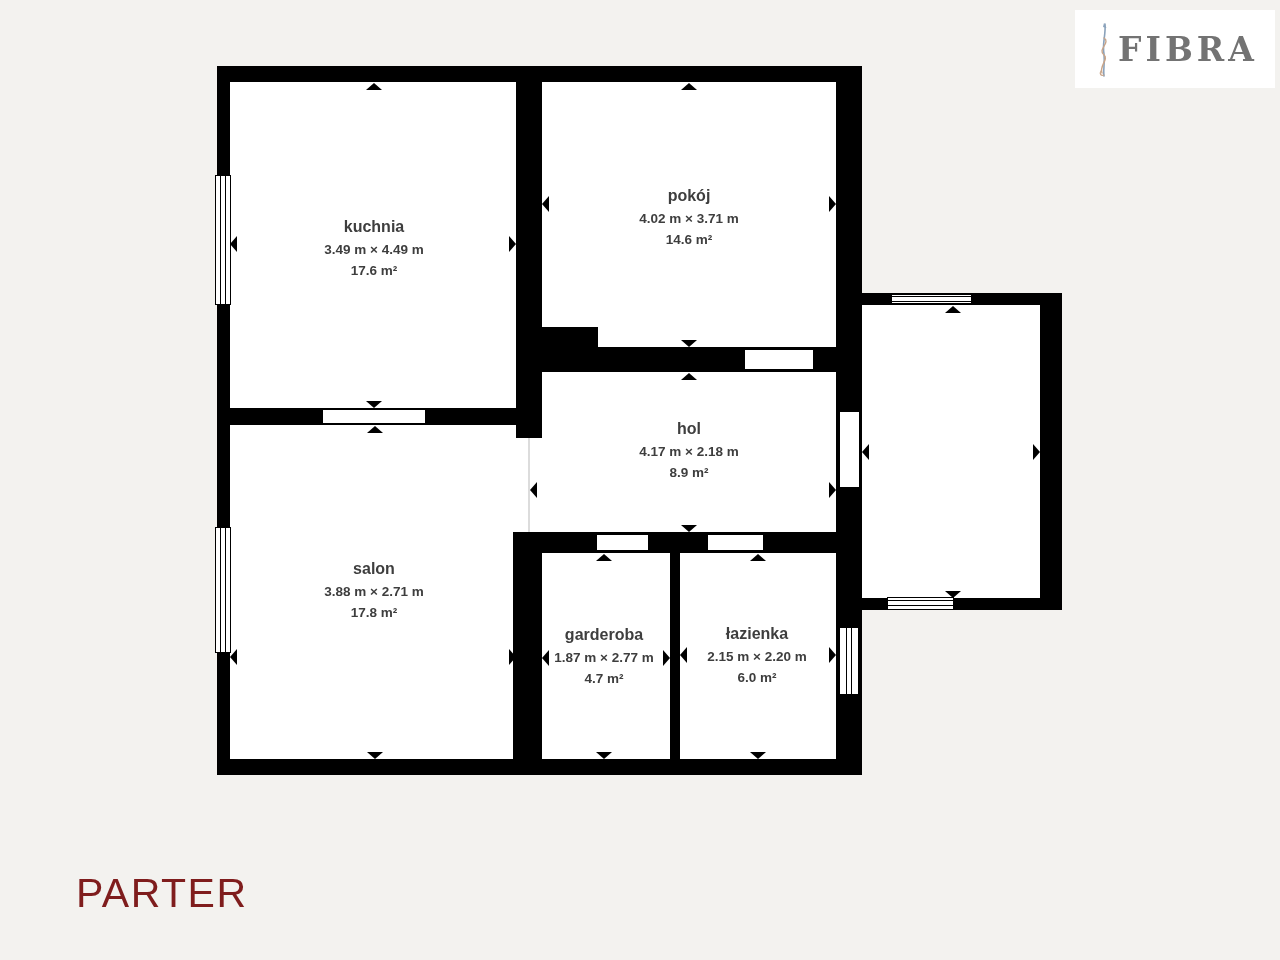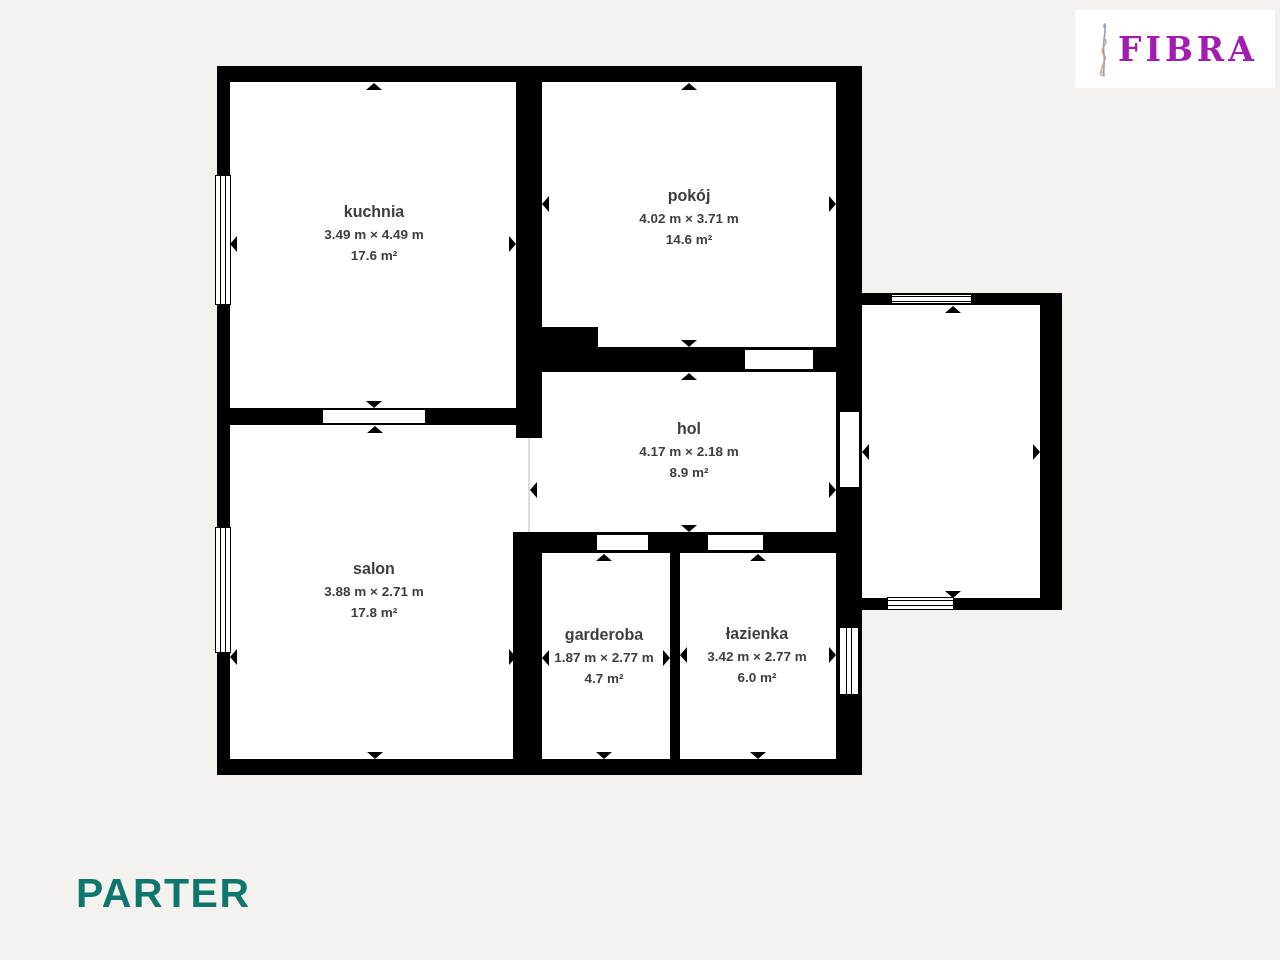--- a/index.html
+++ b/index.html
@@ -40,26 +40,26 @@
   }
   .room-name{font-size:16px;font-weight:bold;margin-bottom:4px;}
   .room-dim,.room-area{font-size:13.5px;font-weight:bold;line-height:1.55;}
 
   .logo-box{
     position:absolute;left:1075px;top:10px;width:200px;height:78px;
     background:#fff;display:flex;align-items:center;justify-content:center;gap:2px;
   }
   .logo-text{
     font-family:"DejaVu Serif",serif;font-weight:bold;
-    font-size:33px;color:#a21caf;letter-spacing:4px;line-height:1;
+    font-size:33px;color:#737373;letter-spacing:4px;line-height:1;
   }
 
   .floor-title{
     position:absolute;left:76px;top:870px;
-    font-size:41px;font-weight:700;letter-spacing:1.5px;color:#0f766e;
+    font-size:41px;font-weight:400;letter-spacing:1.5px;color:#7f1d1d;
   }
 </style>
 </head>
 <body>
 
 <div id="stage">
 
   <div class="floor" style="left:230px;top:82px;width:286px;height:326px;"></div>
   <div class="floor" style="left:542px;top:82px;width:294px;height:265px;"></div>
   <div class="floor" style="left:529px;top:372px;width:307px;height:160px;"></div>
@@ -125,21 +125,21 @@
   <div class="arrow up" style="left:750px;top:554px;"></div>
   <div class="arrow down" style="left:750px;top:752px;"></div>
   <div class="arrow left" style="left:680px;top:647px;"></div>
   <div class="arrow right" style="left:829px;top:647px;"></div>
 
   <div class="arrow up" style="left:945px;top:306px;"></div>
   <div class="arrow down" style="left:945px;top:591px;"></div>
   <div class="arrow left" style="left:862px;top:444px;"></div>
   <div class="arrow right" style="left:1033px;top:444px;"></div>
 
-  <div class="room-label" style="left:374px;top:235px;">
+  <div class="room-label" style="left:374px;top:250px;">
     <div class="room-name">kuchnia</div>
     <div class="room-dim">3.49 m × 4.49 m</div>
     <div class="room-area">17.6 m²</div>
   </div>
   <div class="room-label" style="left:689px;top:219px;">
     <div class="room-name">pokój</div>
     <div class="room-dim">4.02 m × 3.71 m</div>
     <div class="room-area">14.6 m²</div>
   </div>
   <div class="room-label" style="left:689px;top:452px;">
@@ -152,21 +152,21 @@
     <div class="room-dim">3.88 m × 2.71 m</div>
     <div class="room-area">17.8 m²</div>
   </div>
   <div class="room-label" style="left:604px;top:658px;">
     <div class="room-name">garderoba</div>
     <div class="room-dim">1.87 m × 2.77 m</div>
     <div class="room-area">4.7 m²</div>
   </div>
   <div class="room-label" style="left:757px;top:657px;">
     <div class="room-name">łazienka</div>
-    <div class="room-dim">3.42 m × 2.77 m</div>
+    <div class="room-dim">2.15 m × 2.20 m</div>
     <div class="room-area">6.0 m²</div>
   </div>
 
   <div class="logo-box">
     <span style="display:inline-block;line-height:0;">
       <svg width="24" height="56" viewBox="0 0 24 56">
         <path d="M13 3 C14 14 10 22 12 33 C13 43 11 49 12 55" fill="none" stroke="#8aa2bb" stroke-width="1.6" stroke-linecap="round"></path>
         <path d="M12 2 L14.5 7 L11 6 Z" fill="#8aa2bb"></path>
         <path d="M12 17 C19 21 5 29 12 34 C17 38 7 45 10 52" fill="none" stroke="#c9a488" stroke-width="1.4" stroke-linecap="round"></path>
         <path d="M9 50 C7 53 9 55 12 54" fill="none" stroke="#c9a488" stroke-width="1.2" stroke-linecap="round"></path>

